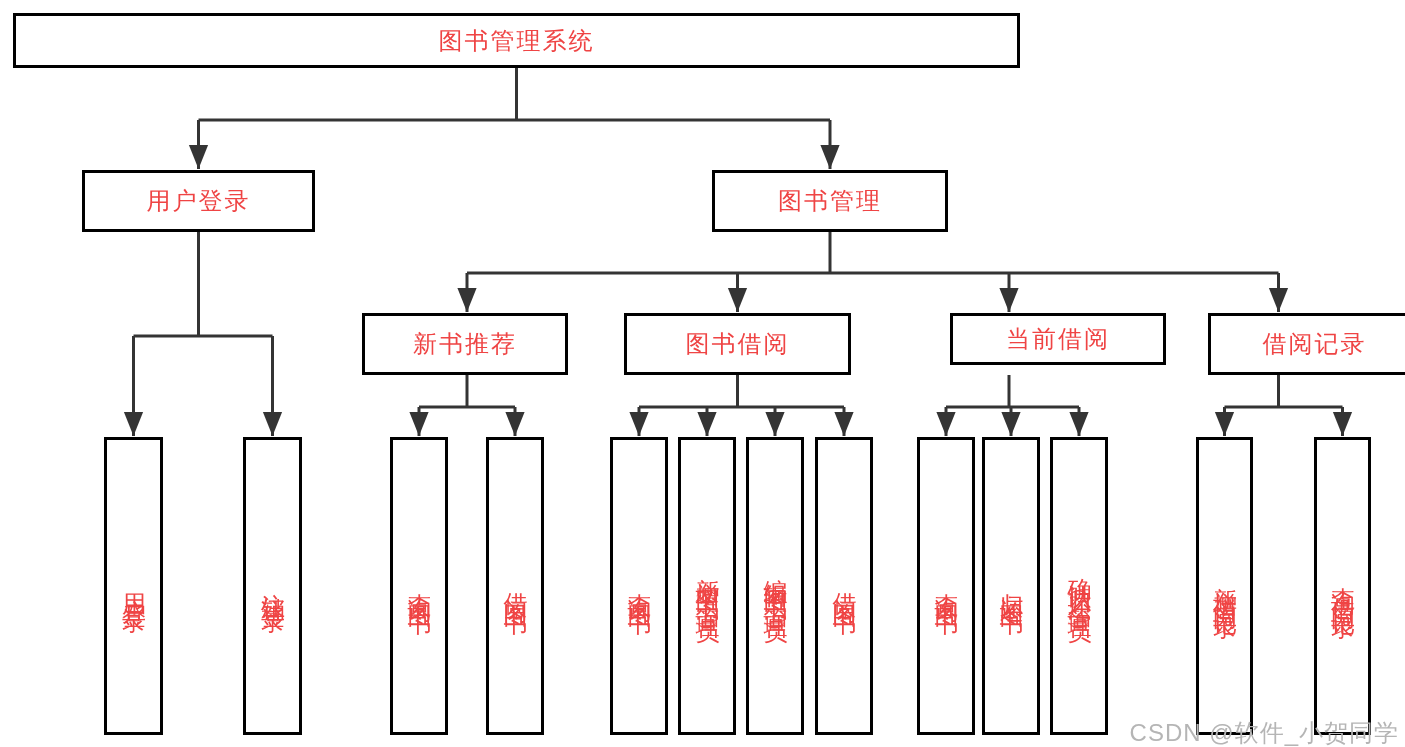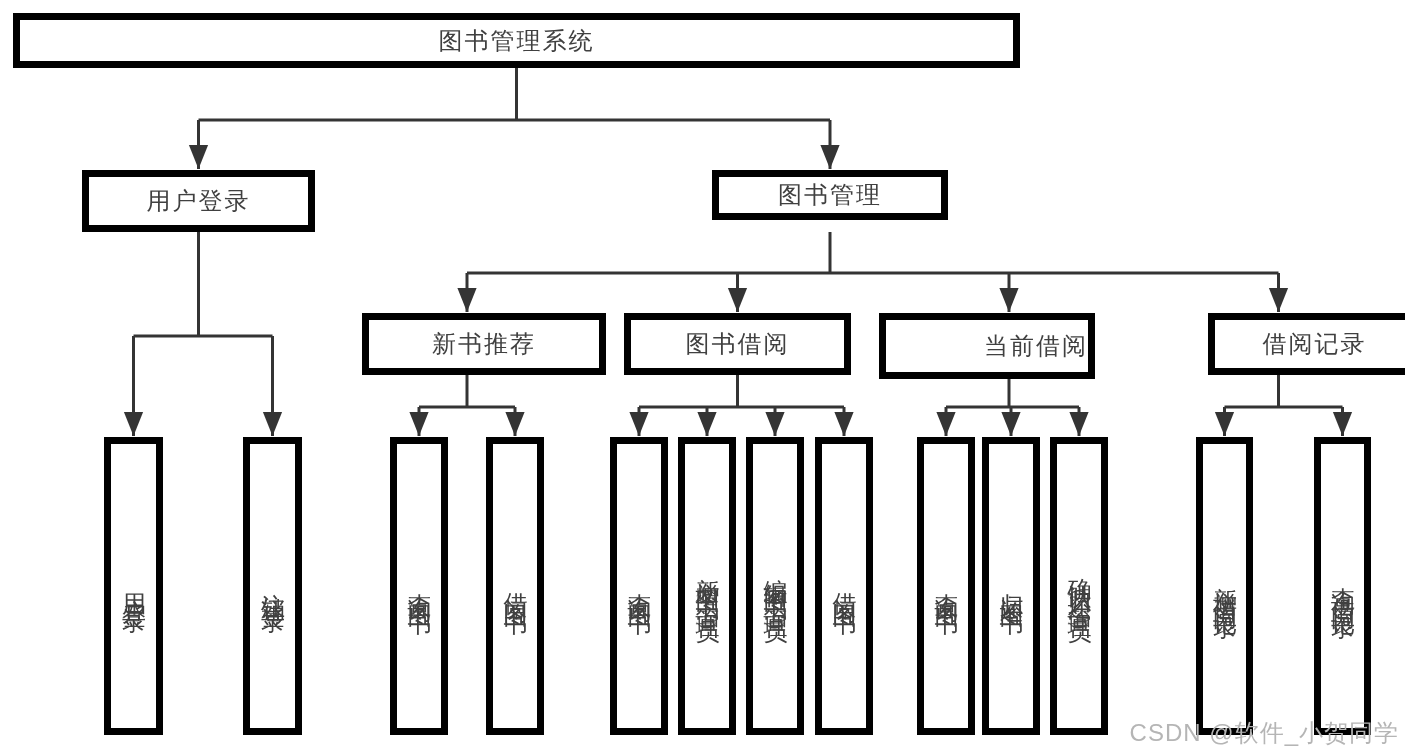--- a/index.html
+++ b/index.html
@@ -20,25 +20,25 @@
     left: 0;
     top: 0;
     width: 1405px;
     height: 747px;
     z-index: 1;
   }
   .node {
     position: absolute;
     box-sizing: border-box;
     background: #ffffff;
-    border: 7px solid #000000;
+    border: 3px solid #000000;
     display: flex;
     align-items: center;
     justify-content: center;
-    color: #404040;
+    color: #ef4444;
     z-index: 2;
   }
   .node .hlabel {
     font-size: 24px;
     letter-spacing: 2px;
     white-space: nowrap;
   }
   .node .vlabel {
     writing-mode: vertical-rl;
     text-orientation: mixed;
@@ -113,31 +113,31 @@
     </g>
   </svg>
 
   <div class="node" style="left:13px; top:13px; width:1007px; height:55px;">
     <span class="hlabel">图书管理系统</span>
   </div>
 
   <div class="node" style="left:82px; top:170px; width:233px; height:62px;">
     <span class="hlabel">用户登录</span>
   </div>
-  <div class="node" style="left:712px; top:170px; width:236px; height:50px;">
+  <div class="node" style="left:712px; top:170px; width:236px; height:62px;">
     <span class="hlabel">图书管理</span>
   </div>
 
-  <div class="node" style="left:362px; top:313px; width:244px; height:62px;text-align:center;">
+  <div class="node" style="left:362px; top:313px; width:206px; height:62px;text-align:center;">
     <span class="hlabel">新书推荐</span>
   </div>
   <div class="node" style="left:624px; top:313px; width:227px; height:62px;">
     <span class="hlabel">图书借阅</span>
   </div>
-  <div class="node" style="left:879px; top:313px; width:216px; height:66px;justify-content:flex-end;">
+  <div class="node" style="left:950px; top:313px; width:216px; height:52px;">
     <span class="hlabel">当前借阅</span>
   </div>
   <div class="node" style="left:1172px; top:313px; width:213px; height:62px;margin-left:36px;">
     <span class="hlabel">借阅记录</span>
   </div>
 
   <div class="node" style="left:104px; top:437px; width:59px; height:298px;">
     <span class="vlabel">用户登录</span>
   </div>
   <div class="node" style="left:243px; top:437px; width:59px; height:298px;">

